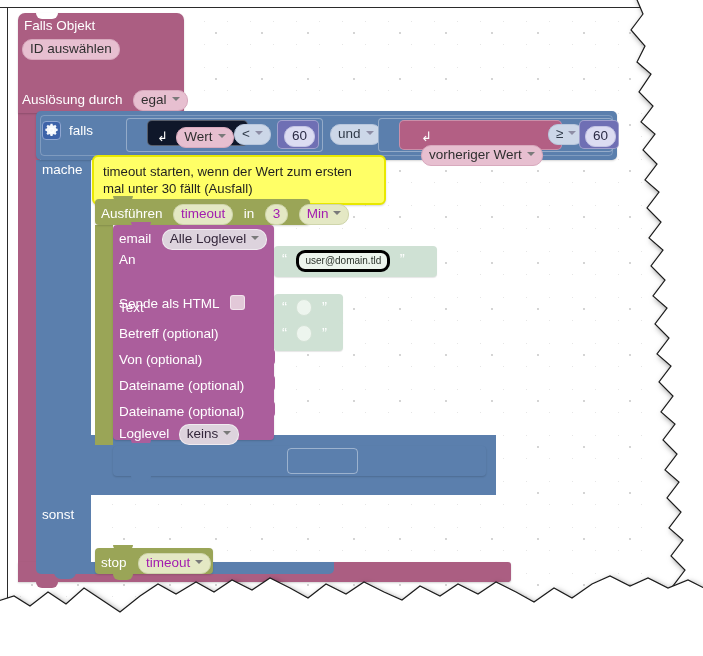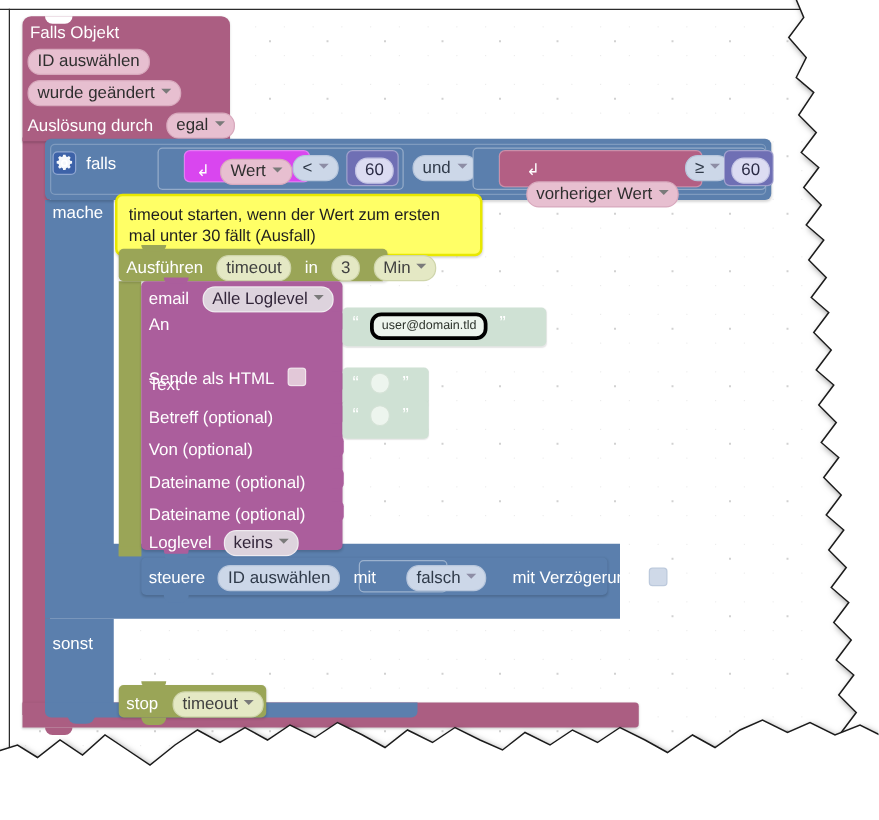--- a/index.html
+++ b/index.html
@@ -41,21 +41,21 @@
   .lbl{color:#ffffff;font-size:13.5px;line-height:1;white-space:nowrap;}
 
   
   .field{
     display:inline-block;border-radius:10px;padding:2px 7px 3px;
     font-size:13.5px;line-height:1;white-space:nowrap;vertical-align:middle;
     border:1px solid rgba(255,255,255,.55);
   }
   .field.rose{background:#e7bfd0;color:#2f2f2f;border-color:#d8a9bd;}
   .field.blue{background:#ccd7e8;color:#2f3a49;border-color:#b7c6dc;}
-  .field.olive{background:#e4e8c4;color:#404040;border-color:#cfd5ab;}
+  .field.olive{background:#e4e8c4;color:#a21caf;border-color:#cfd5ab;}
   .field.lav{background:#dcdcf2;color:#2b2b45;border-color:#c4c4e4;}
   .field.plain{background:#ddd3dd;color:#33263a;}
   .arrow{
     display:inline-block;margin-left:5px;width:0;height:0;
     border-left:4px solid transparent;border-right:4px solid transparent;
     border-top:4px solid #7a7a7a;vertical-align:middle;position:relative;top:-1px;
   }
   .arrow.lt{border-top-color:#8d8da5;}
 
   
@@ -114,21 +114,21 @@
   #if-foot{left:36px;top:562px;width:298px;height:12px;background:#5b7fad;border-radius:0 0 5px 5px;}
   #if-foot-notch{left:54px;top:572px;width:22px;height:7px;background:#5b7fad;border-radius:0 0 7px 7px;}
 
   
   #cmp1{
     left:126px;top:118px;width:197px;height:34px;
     background:#5b7fad;border:1px solid rgba(255,255,255,.35);border-radius:4px;
   }
   #varA{
     left:147px;top:120px;width:101px;height:26px;
-    background:#d946ef;border-radius:5px;border:1px solid rgba(255,255,255,.3);
+    background:#0f172a;border-radius:5px;border:1px solid rgba(255,255,255,.3);
   }
   #opA{left:234px;top:124px;}
   #numA{
     left:277px;top:120px;width:42px;height:29px;
     background:#6f6fb4;border-radius:5px;border:1px solid rgba(255,255,255,.35);
   }
   #andOp{left:330px;top:124px;}
   #cmp2{
     left:378px;top:118px;width:235px;height:34px;
     background:#5b7fad;border:1px solid rgba(255,255,255,.35);border-radius:4px;
@@ -221,23 +221,20 @@
   <div class="blk" id="trigger-bottom-notch"></div>
   <div class="blk" id="trigger"></div>
   <div class="blk" id="trigger-notch"></div>
 
   <div class="blk lbl" id="trigger-title">Falls Objekt</div>
 
   <div class="blk" id="trigger-id">
     <span class="field rose">ID auswählen</span>
   </div>
 
-  <div class="blk" id="trigger-change">
-    <span class="field rose"><span>wurde geändert</span><i class="arrow"></i></span>
-  </div>
 
   <div class="blk" id="trigger-src">
     <span class="lbl">Auslösung durch</span>
     <span class="field rose" style="margin-left:6px"><span>egal</span><i class="arrow"></i></span>
   </div>
 
   <div class="blk" id="if-mache-rail"></div>
   <div class="blk" id="if-mid"></div>
   <div class="blk" id="if-sonst-rail"></div>
   <div class="blk" id="if-foot"></div>
@@ -357,28 +354,20 @@
 
   <div class="erow" style="top:424px">
     <span class="lbl">Loglevel</span>
     <span class="field plain" style="margin-left:5px"><span>keins</span><i class="arrow"></i></span>
   </div>
 
   <div class="blk" id="ctrl"></div>
   <div class="blk" id="ctrl-notch"></div>
   <div class="blk" id="ctrl-bot-notch"></div>
   <div class="blk" id="ctrl-sub"></div>
-  <div class="blk" id="ctrl-row">
-    <span class="lbl">steuere</span>
-    <span class="field blue" style="margin-left:6px">ID auswählen</span>
-    <span class="lbl" style="margin-left:6px">mit</span>
-    <span class="field blue" style="margin-left:20px"><span>falsch</span><i class="arrow lt"></i></span>
-    <span class="lbl" style="margin-left:16px">mit Verzögerung</span>
-    <span class="cbx blue" style="margin-left:6px"></span>
-  </div>
 
 
   <div class="blk" id="stopblk"></div>
   <div class="blk" id="stop-notch"></div>
   <div class="blk" id="stop-bot-notch"></div>
   <div class="blk" id="stop-row">
     <span class="lbl">stop</span>
     <span class="field olive" style="margin-left:7px"><span>timeout</span><i class="arrow"></i></span>
   </div>
 

